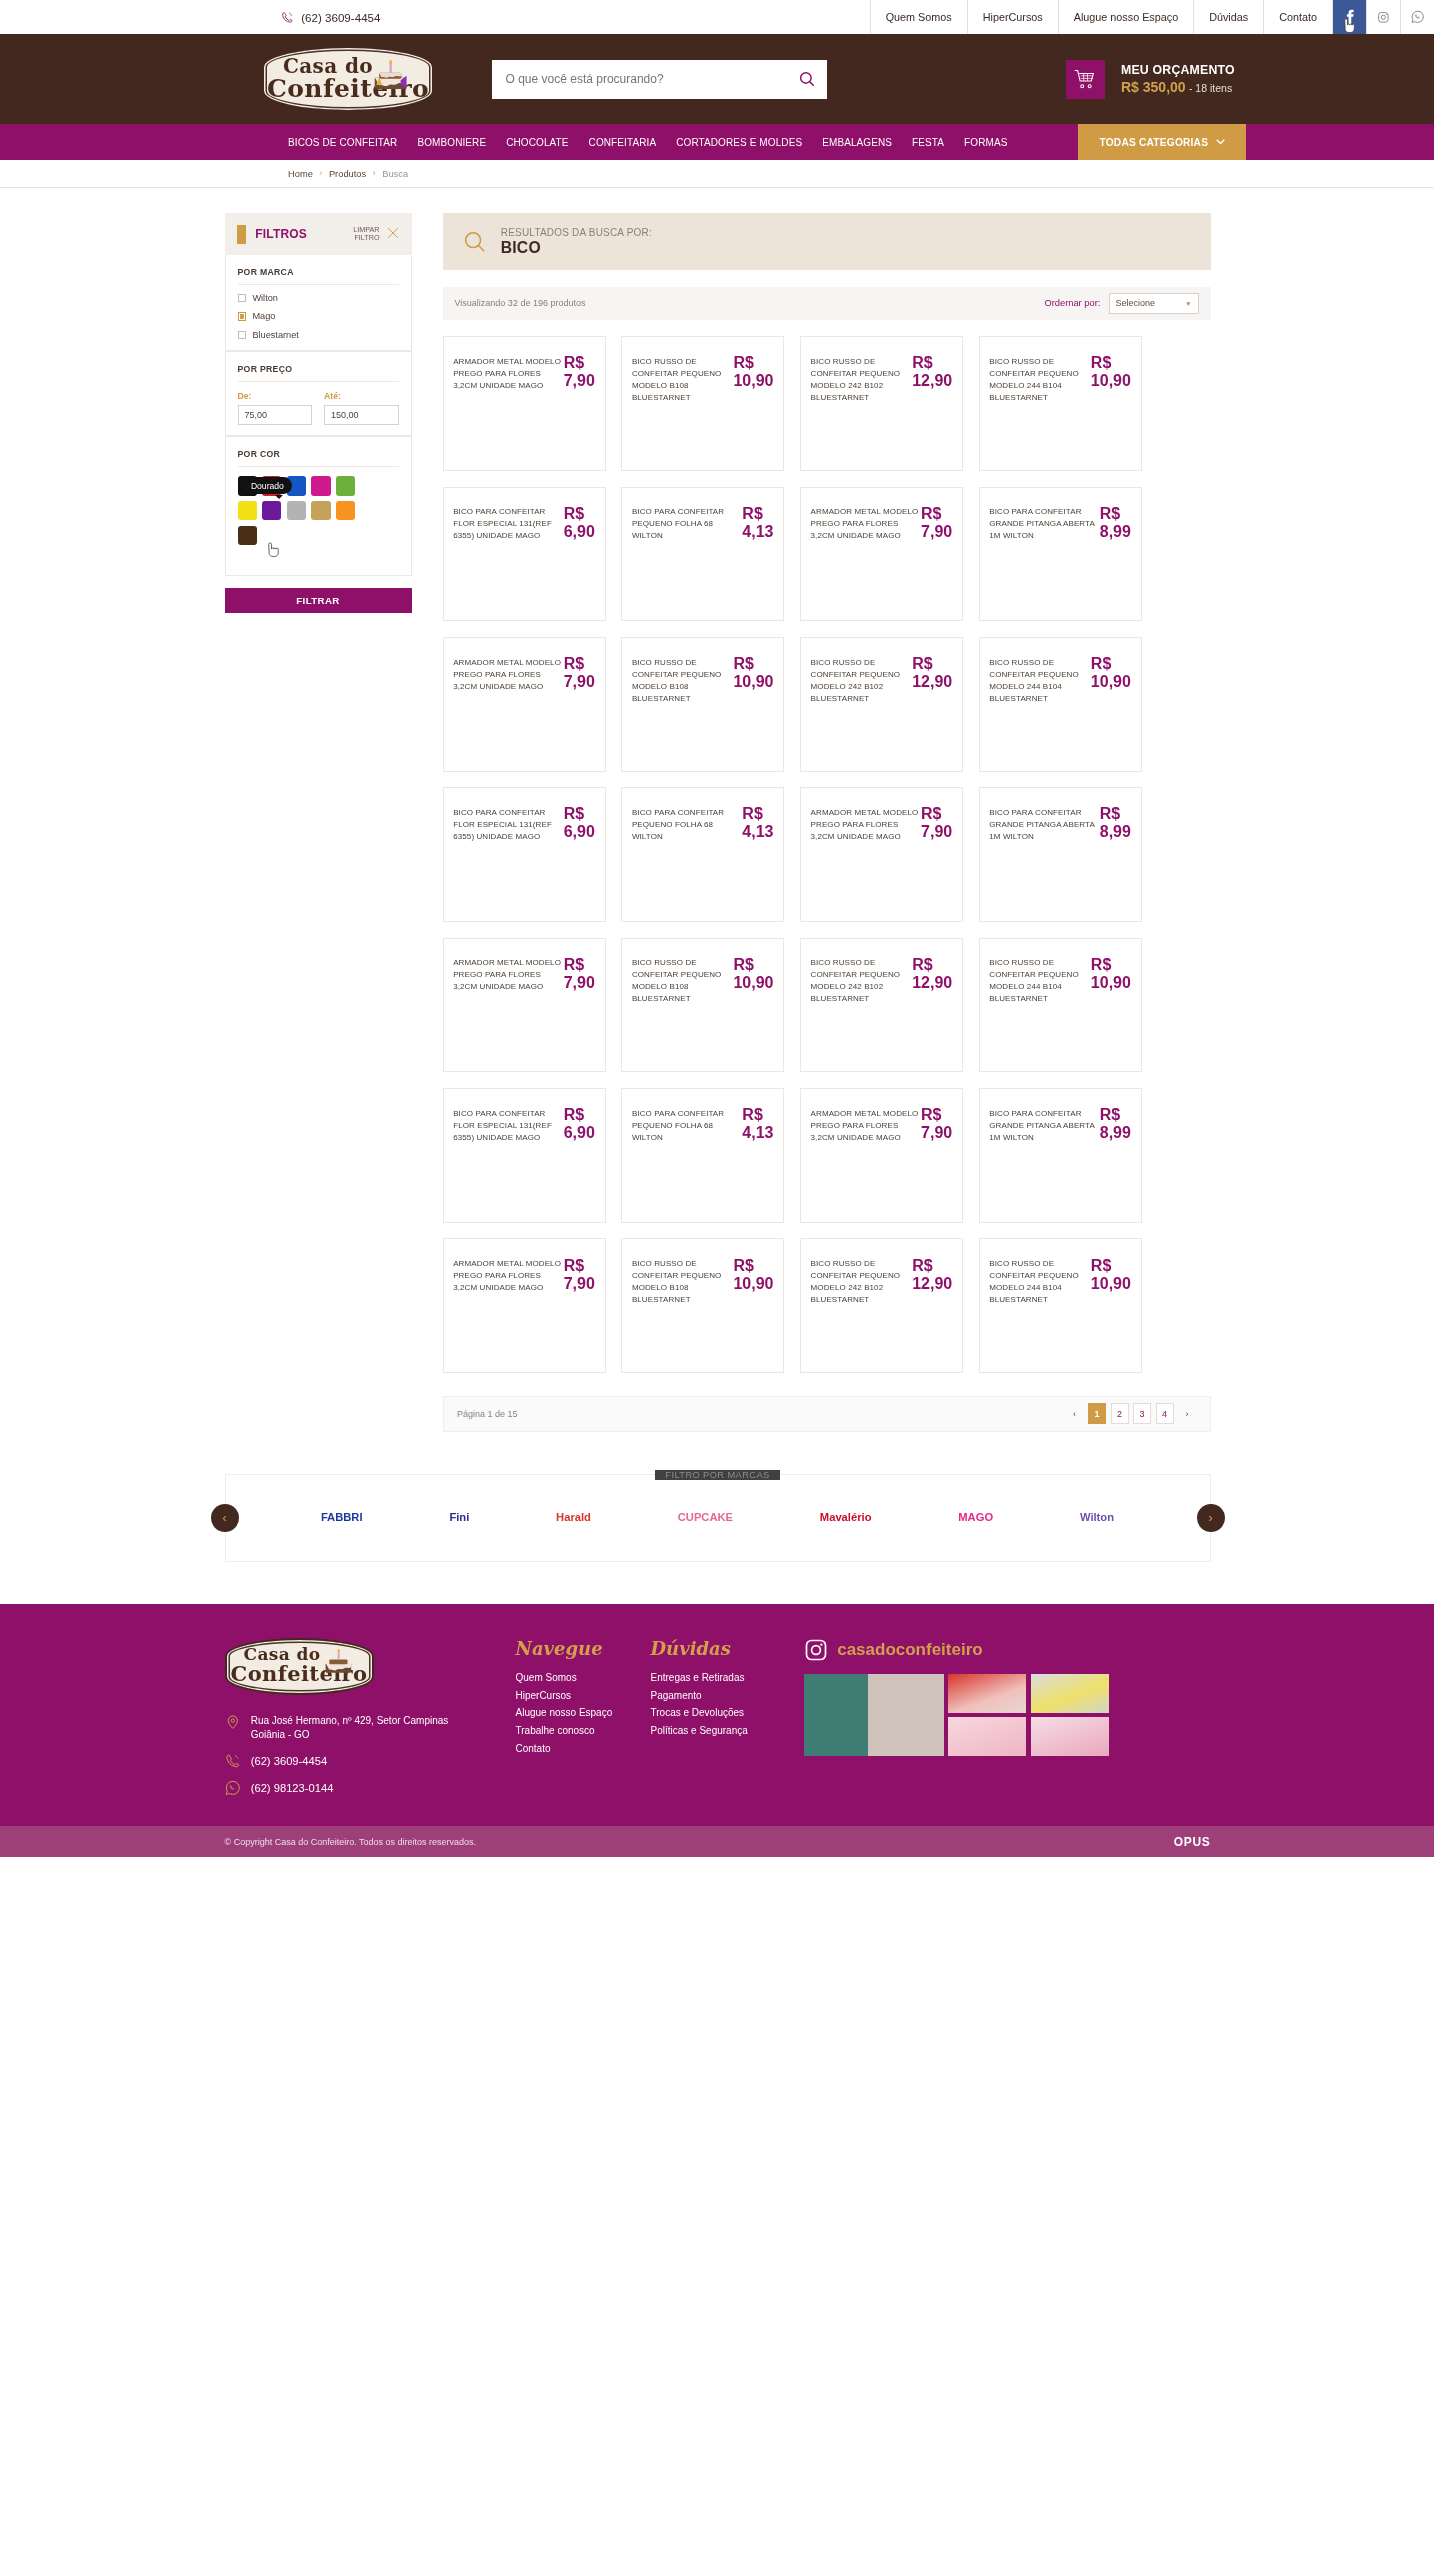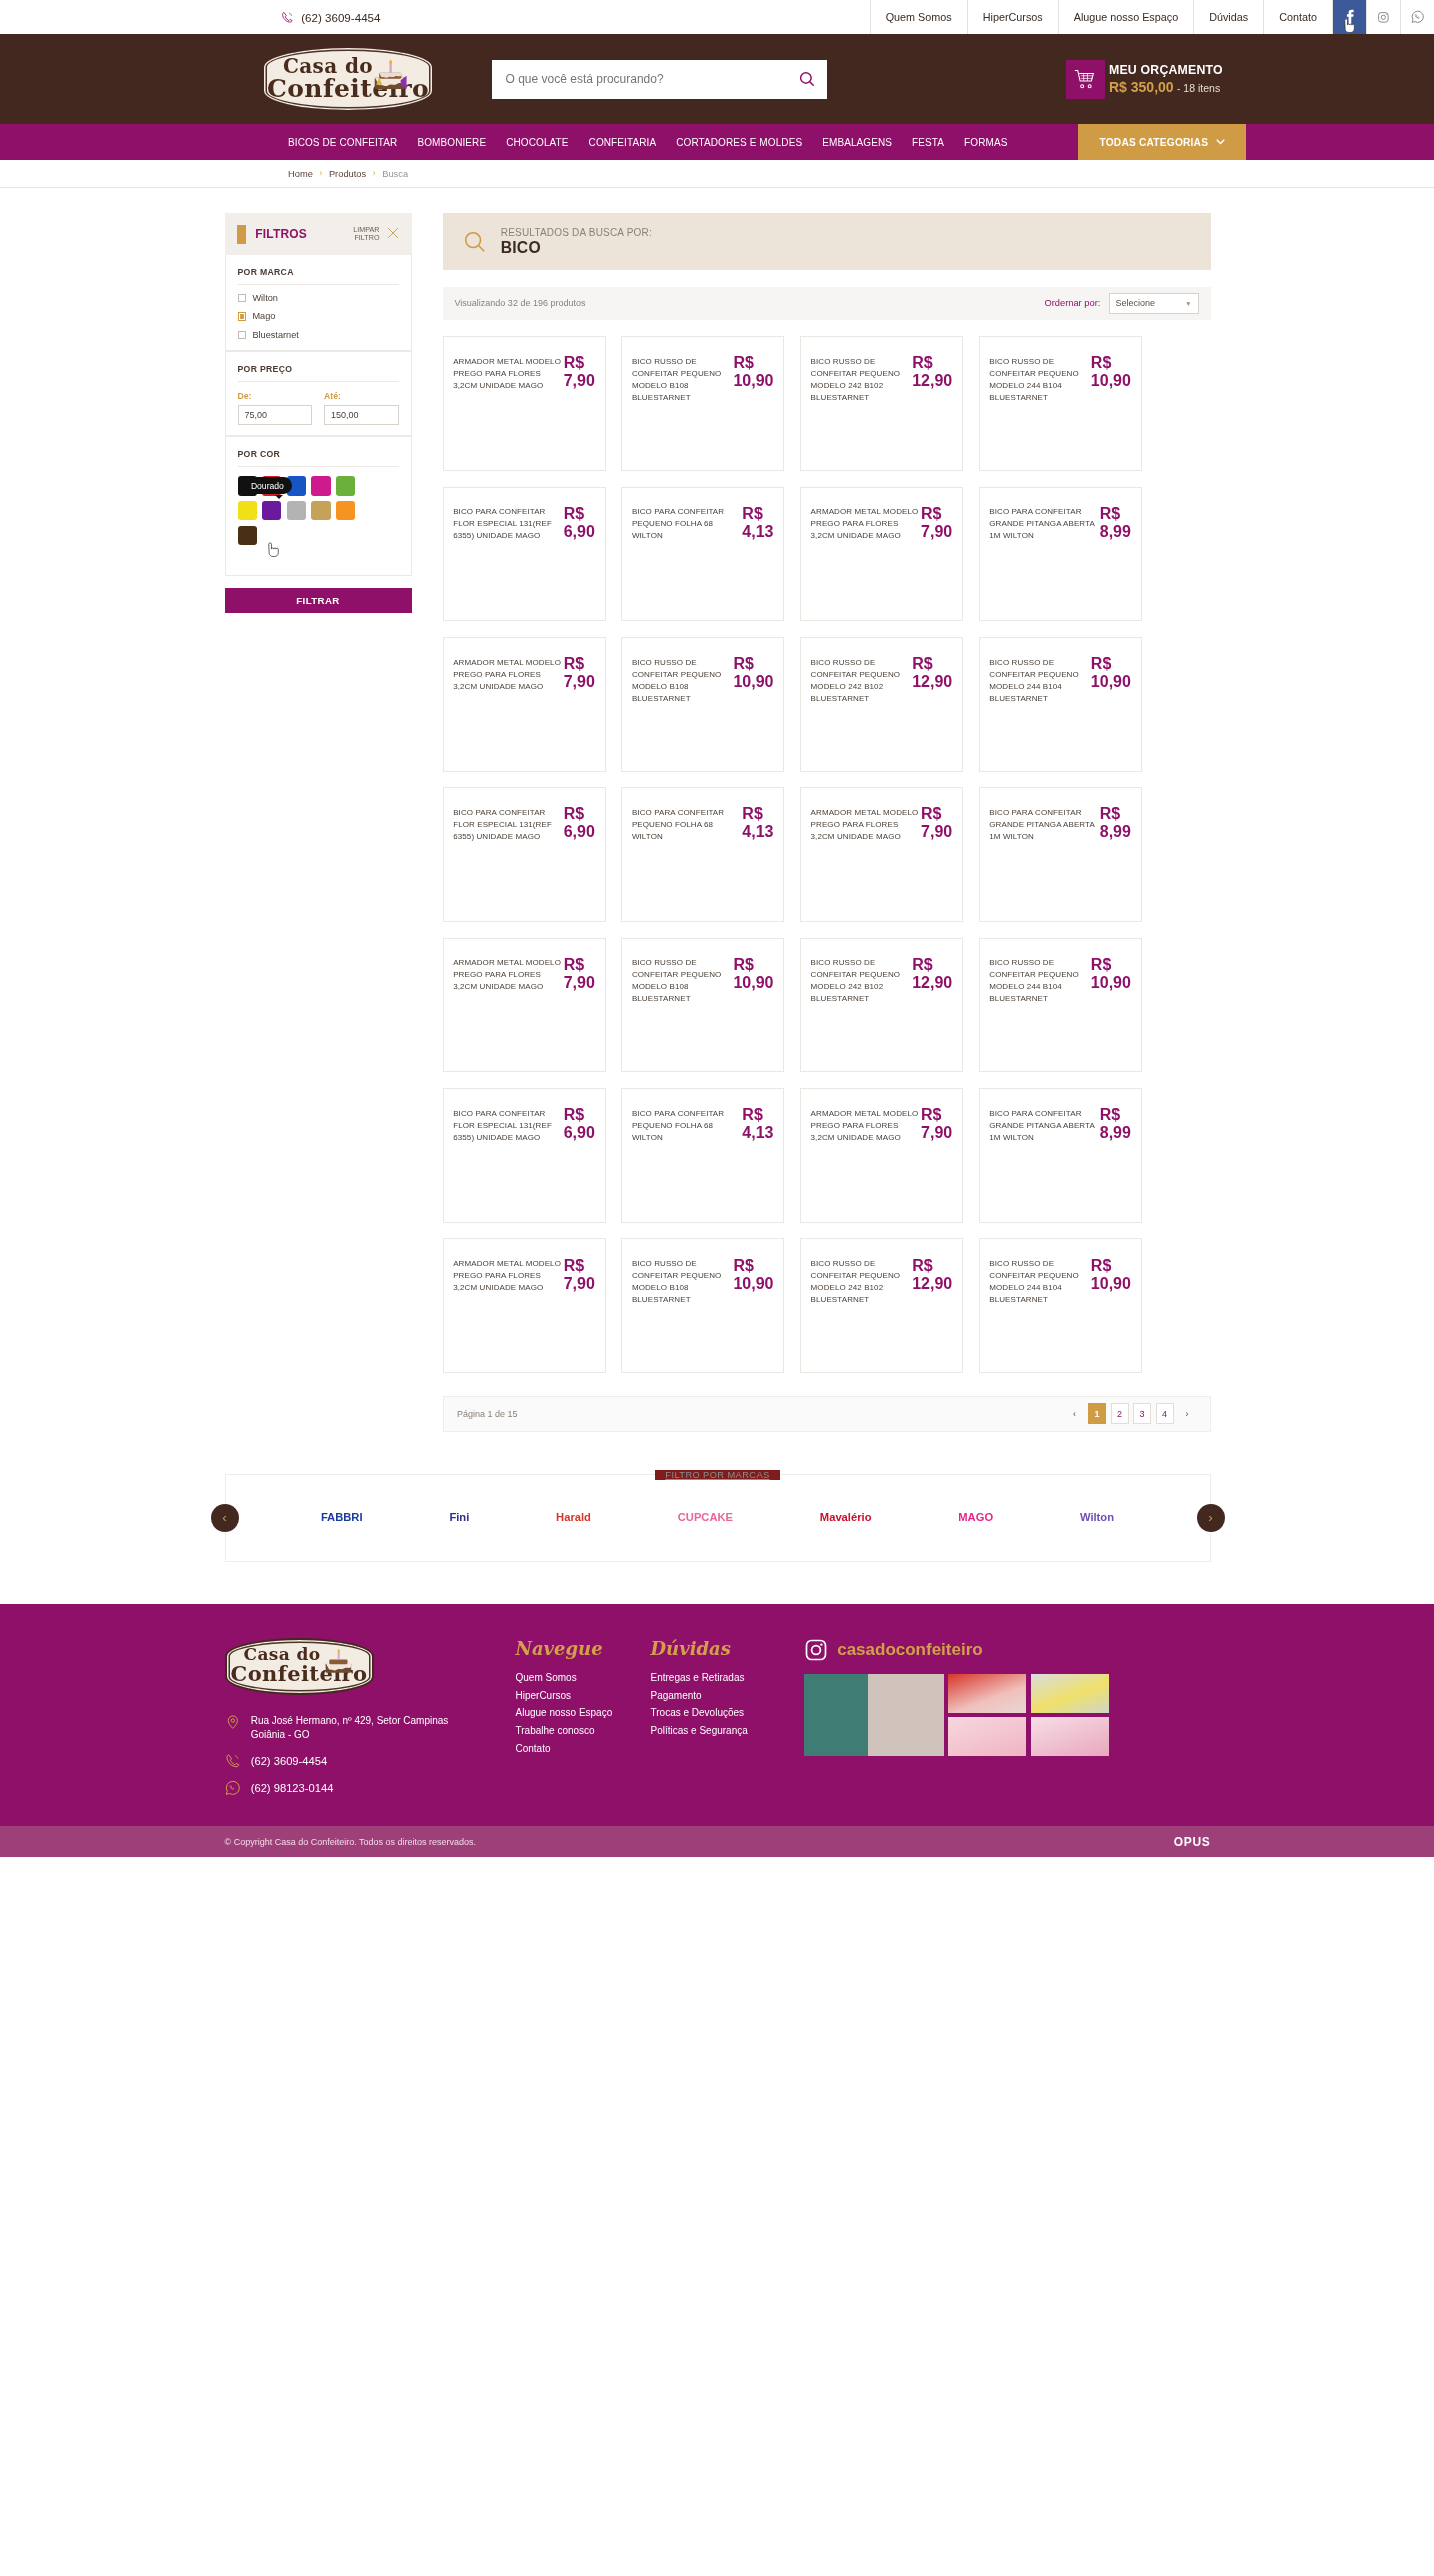--- a/index.html
+++ b/index.html
@@ -42,21 +42,21 @@
   .logo-l2 { font-family: "DejaVu Serif", serif; font-size: 25px; font-weight: bold; color: #4a2c1e; line-height: 1.05; letter-spacing: 0.4px; }
   .logo-cake { position: absolute; right: 22.4px; top: 12px; width: 42px; height: 37px; }
 
   .search { margin-left: 58px; width: 335px; height: 39px; background: #fff; display: flex; align-items: center; }
   .search input {
     flex: 1; height: 100%; border: 0; outline: none; padding: 0 13.5px;
     font-size: 12px; color: #6a6a6a; font-family: "Liberation Sans", sans-serif; background: transparent;
   }
   .search-btn { width: 40px; height: 100%; border: 0; background: transparent; cursor: pointer; display: flex; align-items: center; justify-content: center; }
 
-  .cart { margin-left: 239px; display: flex; align-items: center; gap: 4px; }
+  .cart { margin-left: 239px; display: flex; align-items: center; gap: 16px; }
   .cart-ico { width: 39px; height: 39px; background: #8f1069; display: flex; align-items: center; justify-content: center; }
   .cart-t1 { color: #fff; font-size: 12.3px; font-weight: bold; letter-spacing: 0.2px; }
   .cart-t2 { margin-top: 2.2px; }
   .cart-price { color: #d2a04a; font-size: 14px; font-weight: bold; }
   .cart-items { color: #e8dcd6; font-size: 10.5px; }
 
   
   .mainnav { background: #8f1069; height: 36px; display: flex; align-items: stretch; }
   .mainnav-inner { width: 1391px; display: flex; align-items: stretch; }
   .nav-list { margin-left: 288px; display: flex; align-items: center; gap: 20px; }
@@ -129,21 +129,21 @@
   .pager { margin-top: 22.4px; background: #fafafa; border: 0.7px solid #f0edea; height: 36px; display: flex; align-items: center; padding: 0 13.5px; }
   .pager .pg { font-size: 9px; color: #8a8178; }
   .pg-nav { margin-left: auto; display: flex; gap: 4.5px; }
   .pg-b { width: 18px; height: 21px; border: 0.7px solid #e4dcd6; background: #fff; display: flex; align-items: center; justify-content: center; font-size: 9px; color: #8f1069; cursor: pointer; }
   .pg-b.on { background: #cf9b45; border-color: #cf9b45; color: #fff; font-weight: bold; }
   .pg-b.arrow { border: 0; background: transparent; }
 
   
   .brands { width: 986px; margin: 42px auto 0; position: relative; }
   .brands-t { position: absolute; top: -6.7px; left: 0; right: 0; text-align: center; }
-  .brands-t span { background: #7f1d1d; padding: 0 10.5px; font-size: 9.3px; color: #8d8d8d; letter-spacing: 0.4px; text-decoration: underline; }
+  .brands-t span { background: #404040; padding: 0 10.5px; font-size: 9.3px; color: #8d8d8d; letter-spacing: 0.4px; }
   .brands-box { border: 0.7px solid #ededed; height: 88px; display: flex; align-items: center; justify-content: space-around; padding: 0 52px; }
   .bnav { position: absolute; top: 50%; transform: translateY(-50%); width: 28px; height: 28px; border-radius: 50%; background: #43281f; color: #cf9b45; display: flex; align-items: center; justify-content: center; font-size: 13.5px; cursor: pointer; }
   .bnav.l { left: -14px; } .bnav.r { right: -14px; }
   .brand { font-size: 11.2px; font-weight: bold; text-align: center; line-height: 1.1; }
 
   
   .footer { background: #8f1069; margin-top: 42px; padding: 34px 0 30px; }
   .footer-inner { width: 986px; margin: 0 auto; display: flex; }
   .f-col1 { width: 291px; }
   .f-logo { width: 149px; height: 57px; position: relative; margin-bottom: 19.4px; }

